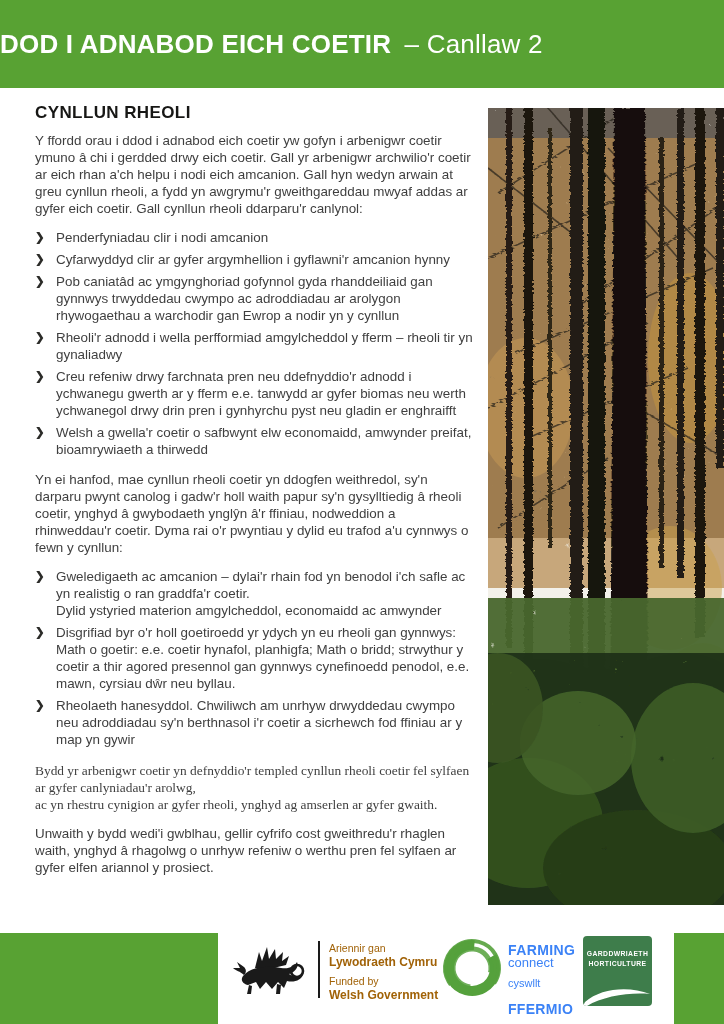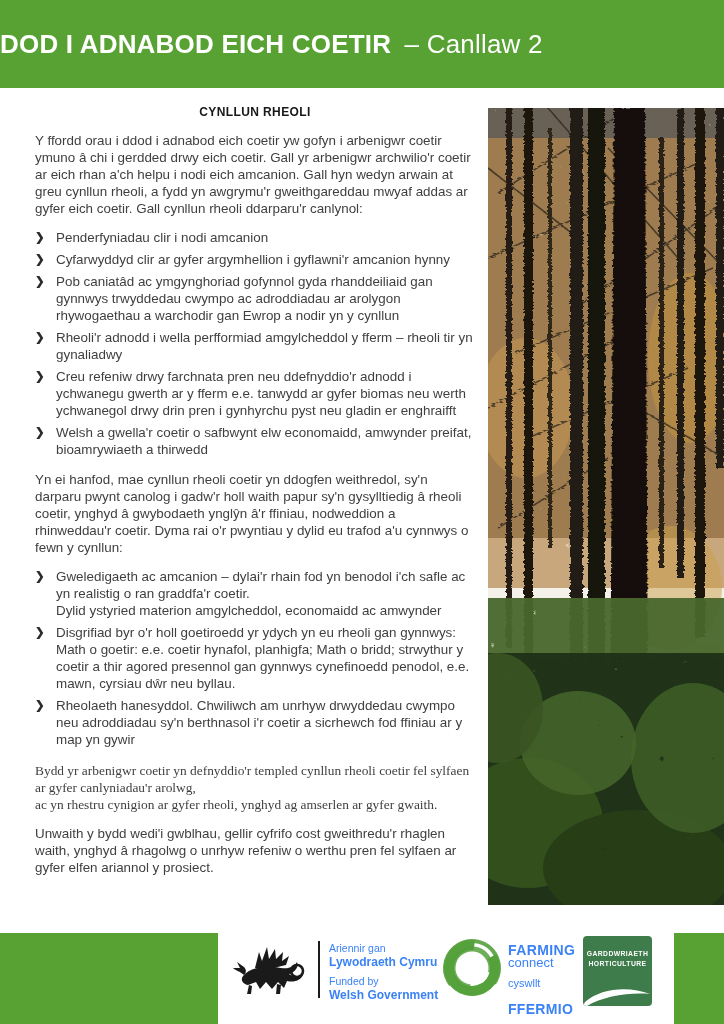--- a/index.html
+++ b/index.html
@@ -8,41 +8,41 @@
   .page { position:relative; width:724px; height:1024px; background:#ffffff; overflow:hidden; }
 
   
   .banner { position:absolute; top:0; left:0; width:724px; height:88px; background:#58a233; display:flex; align-items:center; }
   .banner h1 { color:#ffffff; font-size:26px; letter-spacing:.2px; font-weight:400; }
   .banner .t-bold { font-weight:700; }
   .banner .t-reg { font-weight:400; margin-left:6px; }
 
   
   .col { position:absolute; left:35px; top:104px; width:440px; color:#3f3f3f; font-size:13.4px; line-height:17px; }
-  .col h2 { font-size:12px; font-weight:700; color:#171715; letter-spacing:.4px; margin-bottom:11px;text-align:center; }
+  .col h2 { font-size:17px; font-weight:700; color:#171715; letter-spacing:.4px; margin-bottom:11px; }
   .col p { margin-bottom:12px; }
   .col p.pre { white-space:pre-line;font-family:Liberation Serif, serif; }
   ul.chev { list-style:none; margin-bottom:13px; }
   ul.chev li { display:flex; margin-bottom:5px; }
   .chev-i { width:21px; flex:0 0 21px; font-weight:700; color:#2b2b28; font-size:11.5px; line-height:17px; }
   .li-t { flex:1; white-space:pre-line; }
 
   
   .photo { position:absolute; left:488px; top:108px; width:236px; height:797px; overflow:hidden; }
   .photo svg { display:block; }
 
   
   .footer { position:absolute; left:0; top:933px; width:724px; height:91px; background:#ffffff; }
   .fblock { position:absolute; top:0; height:91px; background:#58a233; }
   .fblock.left { left:0; width:218px; }
   .fblock.right { left:674px; width:50px; }
 
   .dragon { position:absolute; left:231px; top:7px; }
   .divider { position:absolute; left:318px; top:8px; width:1.5px; height:57px; background:#1a1a1a; }
-  .wg-text { position:absolute; left:329px; top:9px; color:#3b82f6; }
+  .wg-text { position:absolute; left:329px; top:9px; color:#a16207; }
   .wg-r { font-size:10.5px; line-height:13px; }
   .wg-b { font-size:12px; font-weight:700; line-height:14px; }
   .wg-gap { height:6px; }
 
   .fc-swirl { position:absolute; left:438px; top:1px; }
   .fc-text { position:absolute; left:508px; top:10px; color:#3b82f6; }
   .fc1 { font-size:14px; font-weight:700; letter-spacing:.4px; line-height:14px; }
   .fc2 { font-size:13px; line-height:12px; }
   .fc3 { font-size:11px; line-height:12px; margin-top:8px; }
   .fc4 { font-size:14px; font-weight:700; letter-spacing:.3px; line-height:14px;margin-top:13px; }

